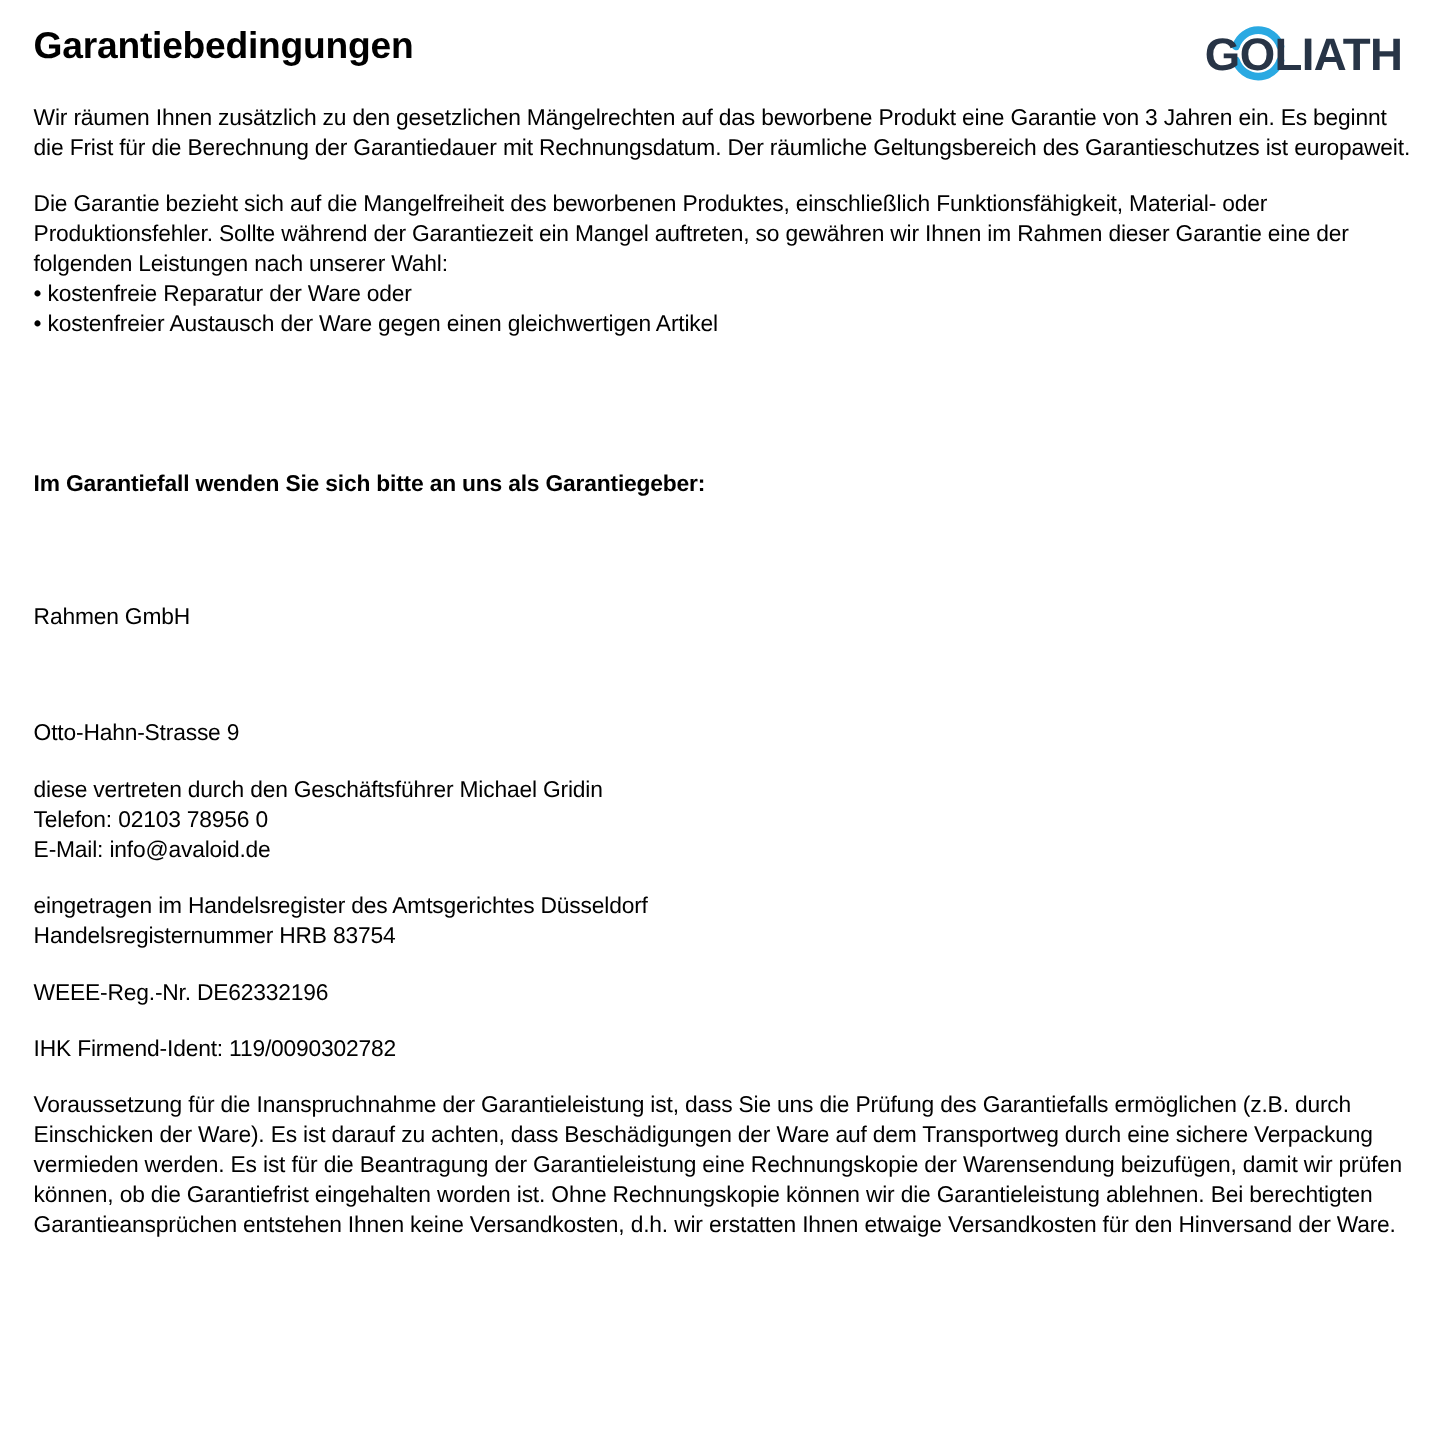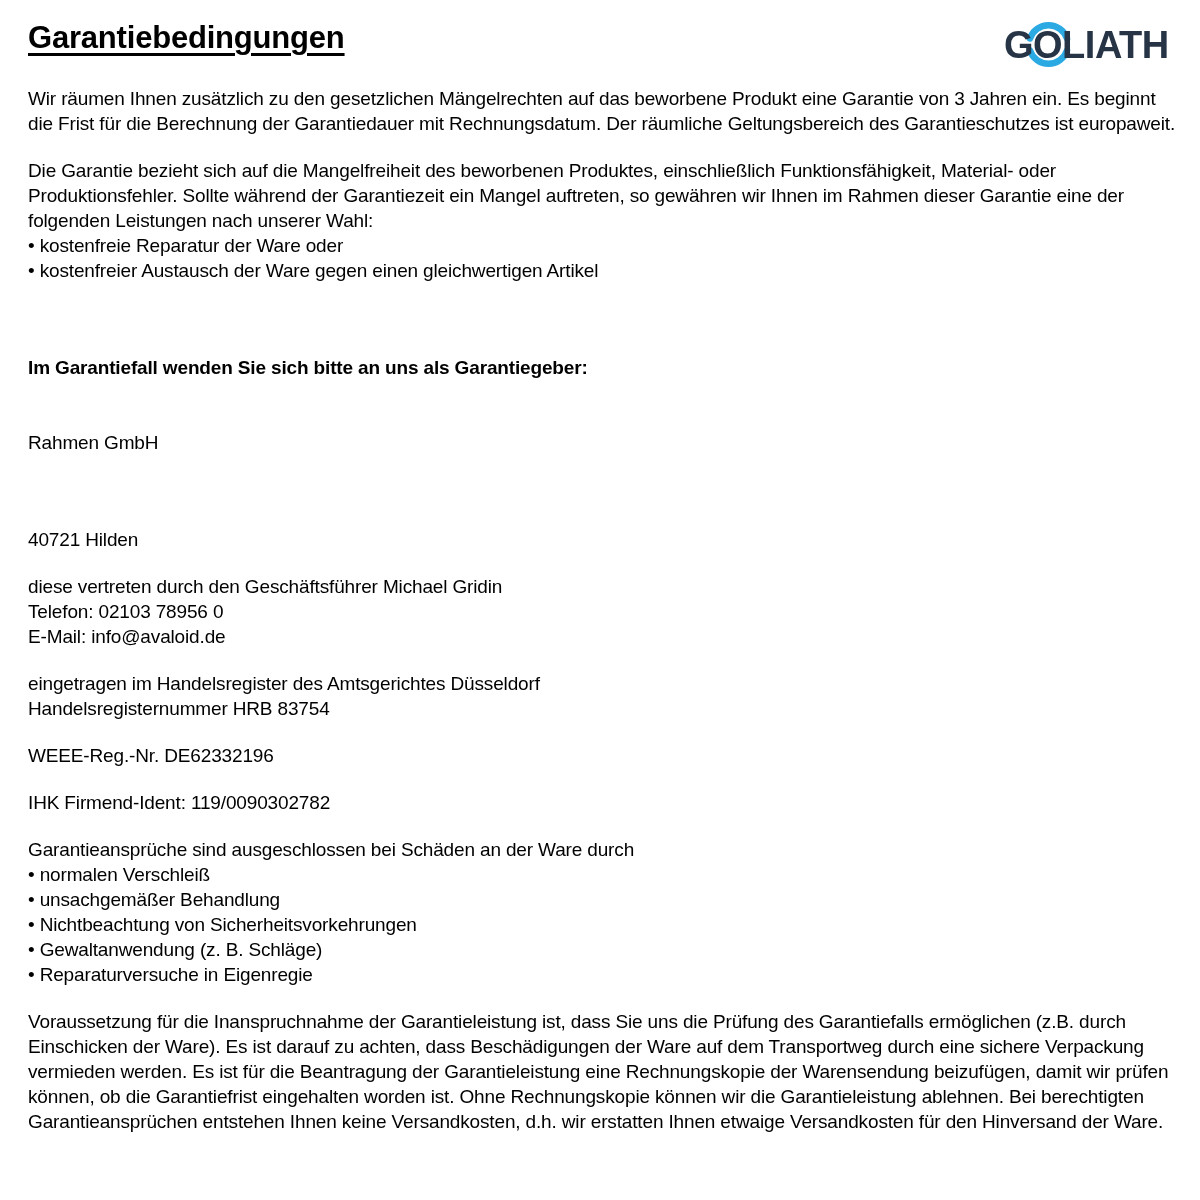--- a/index.html
+++ b/index.html
@@ -18,42 +18,41 @@
     padding: 20px 25px 0 28px;
     font-family: "Liberation Sans", sans-serif;
     color: #000000;
   }
   h1.doc-title {
     font-size: 31px;
     line-height: 36px;
     font-weight: bold;
     margin: 0 0 30px 0;
     display: inline-block;
-    text-decoration: underline;
     text-decoration-thickness: 2.5px;
     text-underline-offset: 5px;
     letter-spacing: -0.2px;
   }
   .title-row { height: 66px; }
   .logo {
     position: absolute;
     top: 6px;
     right: 24px;
     width: 172px;
     height: 70px;
     text-align: right;
   }
   .blk {
     font-size: 19px;
     line-height: 25px;
     margin: 0 0 22px 0;
     white-space: pre;
     letter-spacing: -0.15px;
   }
-  .blk .line { display: block; }
+  .blk .line { display: block; margin-top: 36px; }
   .blk strong.line { font-weight: bold; }
 </style>
 </head>
 <body>
 
 <div class="page">
 
   <div class="title-row">
     <h1 class="doc-title">Garantiebedingungen</h1>
 
@@ -73,41 +72,35 @@
 Produktionsfehler. Sollte während der Garantiezeit ein Mangel auftreten, so gewähren wir Ihnen im Rahmen dieser Garantie eine der
 folgenden Leistungen nach unserer Wahl:
 • kostenfreie Reparatur der Ware oder
 • kostenfreier Austausch der Ware gegen einen gleichwertigen Artikel</p>
 
   <div class="blk">
     <strong class="line">Im Garantiefall wenden Sie sich bitte an uns als Garantiegeber:</strong>
     <span class="line">Rahmen GmbH</span>
   </div>
 
+  <p class="blk">Otto-Hahn-Strasse 9</p>
 
-  <p class="blk">40721 Hilden</p>
 
   <p class="blk">diese vertreten durch den Geschäftsführer Michael Gridin
 Telefon: 02103 78956 0
 E-Mail: info@avaloid.de</p>
 
   <p class="blk">eingetragen im Handelsregister des Amtsgerichtes Düsseldorf
 Handelsregisternummer HRB 83754</p>
 
 
   <p class="blk">WEEE-Reg.-Nr. DE62332196</p>
 
   <p class="blk">IHK Firmend-Ident: 119/0090302782</p>
 
-  <p class="blk">Garantieansprüche sind ausgeschlossen bei Schäden an der Ware durch
-• normalen Verschleiß
-• unsachgemäßer Behandlung
-• Nichtbeachtung von Sicherheitsvorkehrungen
-• Gewaltanwendung (z. B. Schläge)
-• Reparaturversuche in Eigenregie</p>
 
   <p class="blk">Voraussetzung für die Inanspruchnahme der Garantieleistung ist, dass Sie uns die Prüfung des Garantiefalls ermöglichen (z.B. durch
 Einschicken der Ware). Es ist darauf zu achten, dass Beschädigungen der Ware auf dem Transportweg durch eine sichere Verpackung
 vermieden werden. Es ist für die Beantragung der Garantieleistung eine Rechnungskopie der Warensendung beizufügen, damit wir prüfen
 können, ob die Garantiefrist eingehalten worden ist. Ohne Rechnungskopie können wir die Garantieleistung ablehnen. Bei berechtigten
 Garantieansprüchen entstehen Ihnen keine Versandkosten, d.h. wir erstatten Ihnen etwaige Versandkosten für den Hinversand der Ware.</p>
 
 </div>
 
 </body></html>

